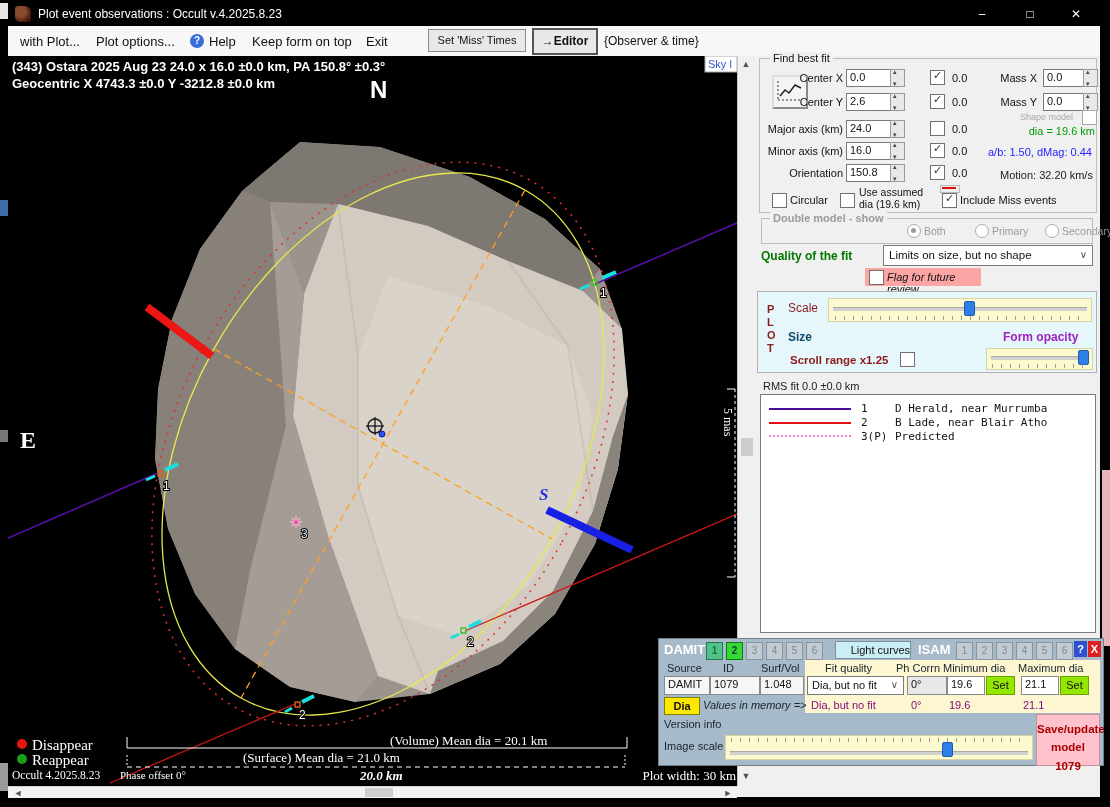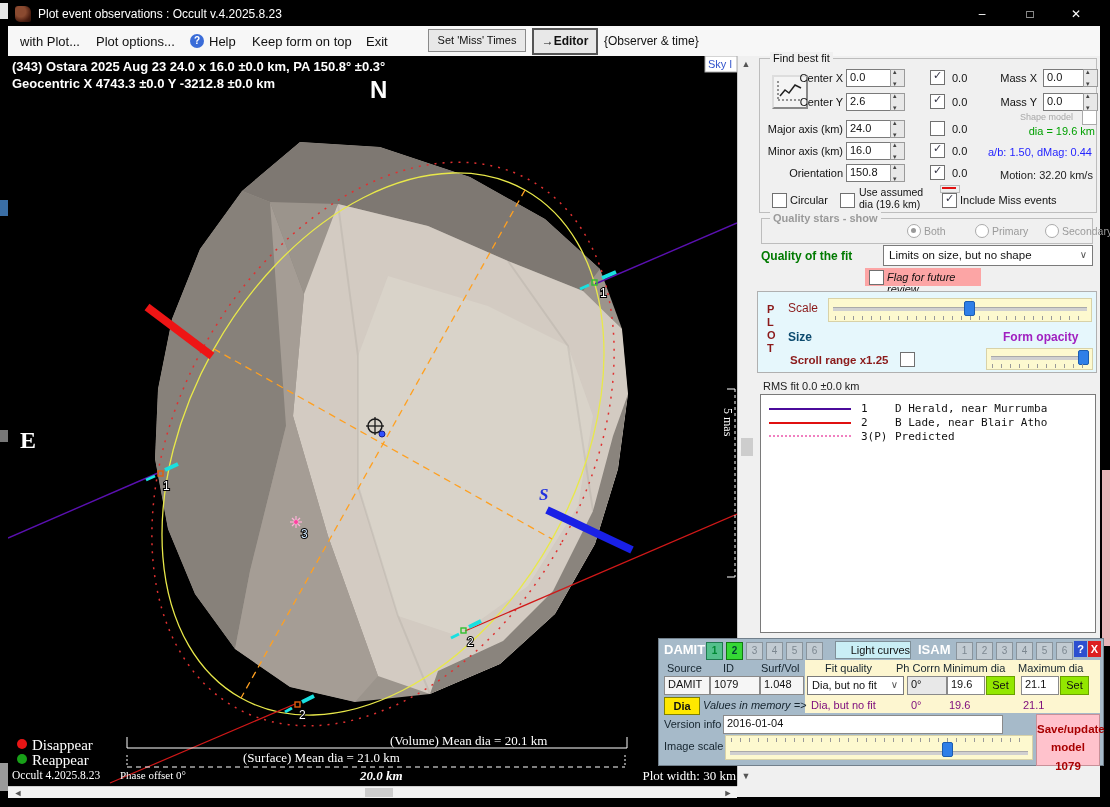--- a/index.html
+++ b/index.html
@@ -292,21 +292,21 @@
       <div class="abs cb" style="left:12px;top:134px"></div>
       <div class="abs" style="left:30px;top:135px">Circular</div>
       <div class="abs cb" style="left:80px;top:134px"></div>
       <div class="abs" style="left:99px;top:127px;font-size:10.5px">Use assumed</div>
       <div class="abs" style="left:99px;top:139px;font-size:10.5px">dia (19.6 km)</div>
       <div class="abs cb checked" style="left:182px;top:134px"></div>
       <div class="abs" style="left:200px;top:135px">Include Miss events</div>
     </div>
 
     <div class="abs group" style="left:6px;top:162px;width:330px;height:24px">
-      <div class="abs grouplabel grayt" style="left:8px;font-weight:bold">Quality stars - show</div>
+      <div class="abs grouplabel grayt" style="left:8px;font-weight:bold">Double model - show</div>
       <div class="abs radio dis sel" style="left:145px;top:5px"></div>
       <div class="abs grayt" style="left:162px;top:6px;font-size:10.5px">Both</div>
       <div class="abs radio dis" style="left:213px;top:5px"></div>
       <div class="abs grayt" style="left:230px;top:6px;font-size:10.5px">Primary</div>
       <div class="abs radio dis" style="left:283px;top:5px"></div>
       <div class="abs grayt" style="left:300px;top:6px;font-size:10.5px">Secondary</div>
     </div>
 
     <div class="abs" style="left:6px;top:193px;font-weight:bold;font-size:12px;color:#007a00">Quality of the fit</div>
     <div class="abs combo" style="left:128px;top:189px;width:208px;height:19px">
@@ -400,21 +400,20 @@
     <div class="abs setbtn" style="left:401px;top:37px;width:27px">Set</div>
 
     <div class="abs" style="left:5px;top:58px;width:34px;height:16px;background:#ffe800;border:1px solid #808000;font-weight:bold;text-align:center;line-height:16px">Dia</div>
     <div class="abs" style="left:44px;top:60px;font-style:italic;color:#15242e">Values in memory =&gt;</div>
     <div class="abs purple" style="left:152px;top:60px">Dia, but no fit</div>
     <div class="abs purple" style="left:252px;top:60px">0°</div>
     <div class="abs purple" style="left:290px;top:60px">19.6</div>
     <div class="abs purple" style="left:364px;top:60px">21.1</div>
 
     <div class="abs dmhdr" style="left:5px;top:79px">Version info</div>
-    <div class="abs dmfield" style="left:64px;top:76px;width:272px;background:#fff">2016-01-04</div>
 
     <div class="abs dmhdr" style="left:5px;top:101px">Image scale</div>
     <div class="abs lemon" style="left:66px;top:96px;width:306px;height:23px">
       <div class="abs ticks" style="left:5px;right:5px;top:2px"></div>
       <div class="abs groove" style="left:4px;right:4px;bottom:4px"></div>
       <div class="abs sthumb" style="left:216px;top:6px"></div>
     </div>
     <div class="abs" style="left:377px;top:75px;width:62px;height:45px;background:#ffc2cc;border:1px solid #c89098;text-align:center;color:#a80000;font-weight:bold;font-size:11.5px;line-height:1.6;padding-top:5px">
       <div>Save/update</div>
       <div>model 1079</div>

